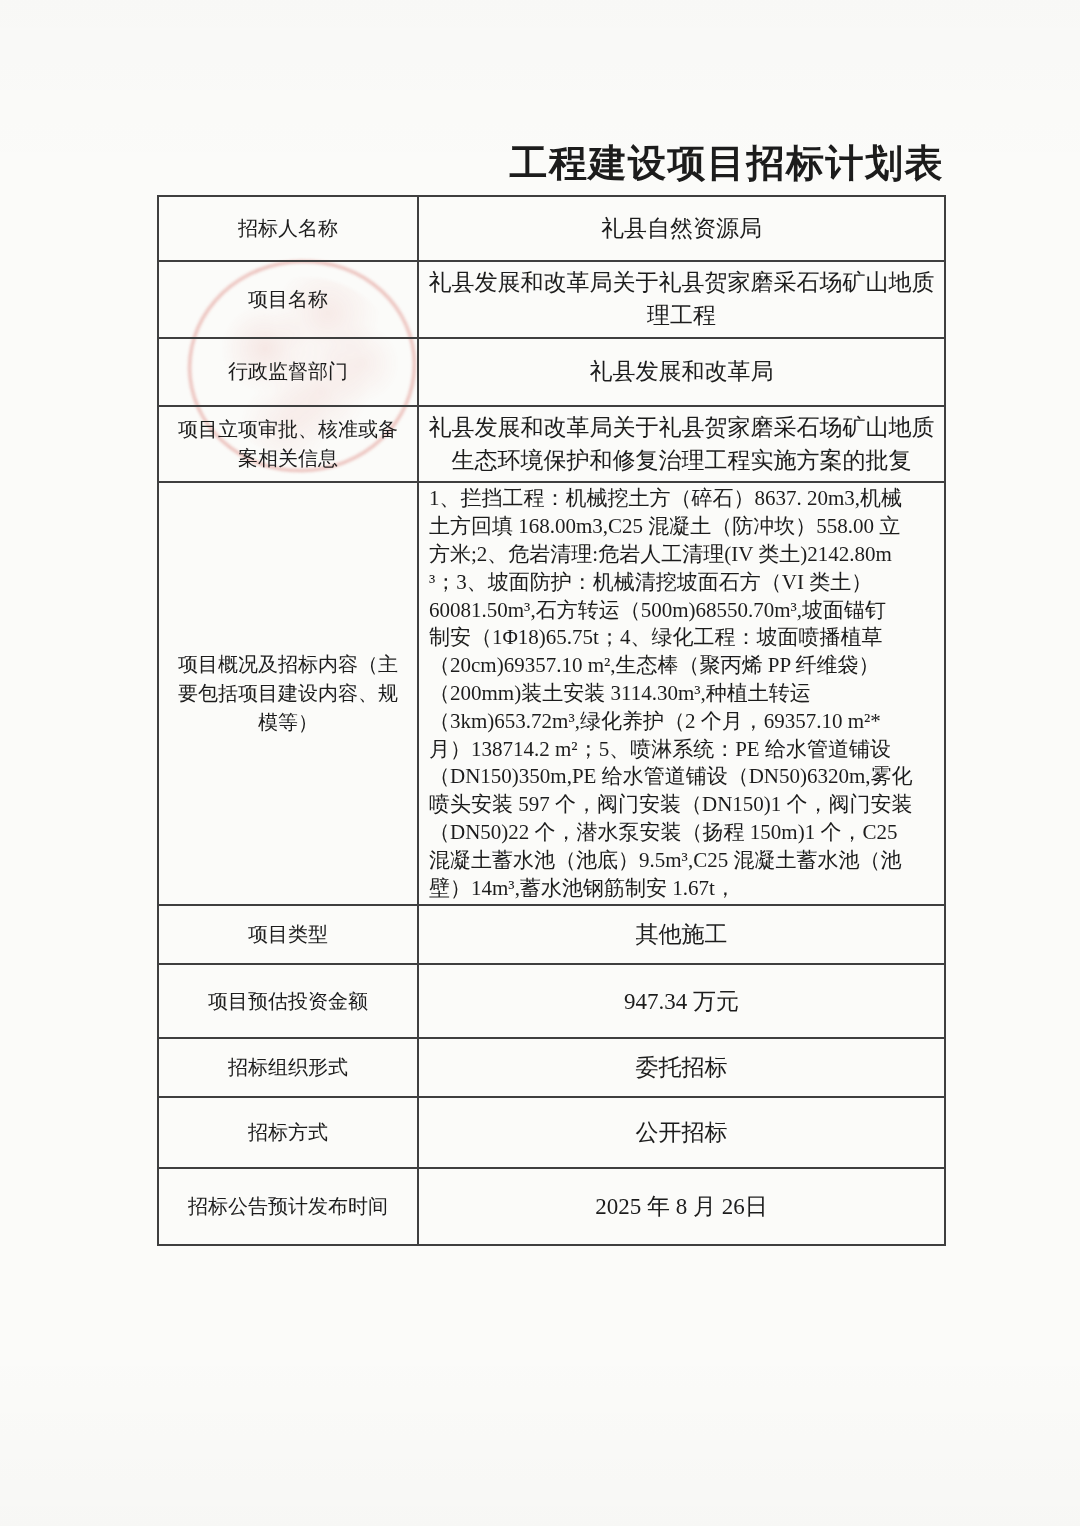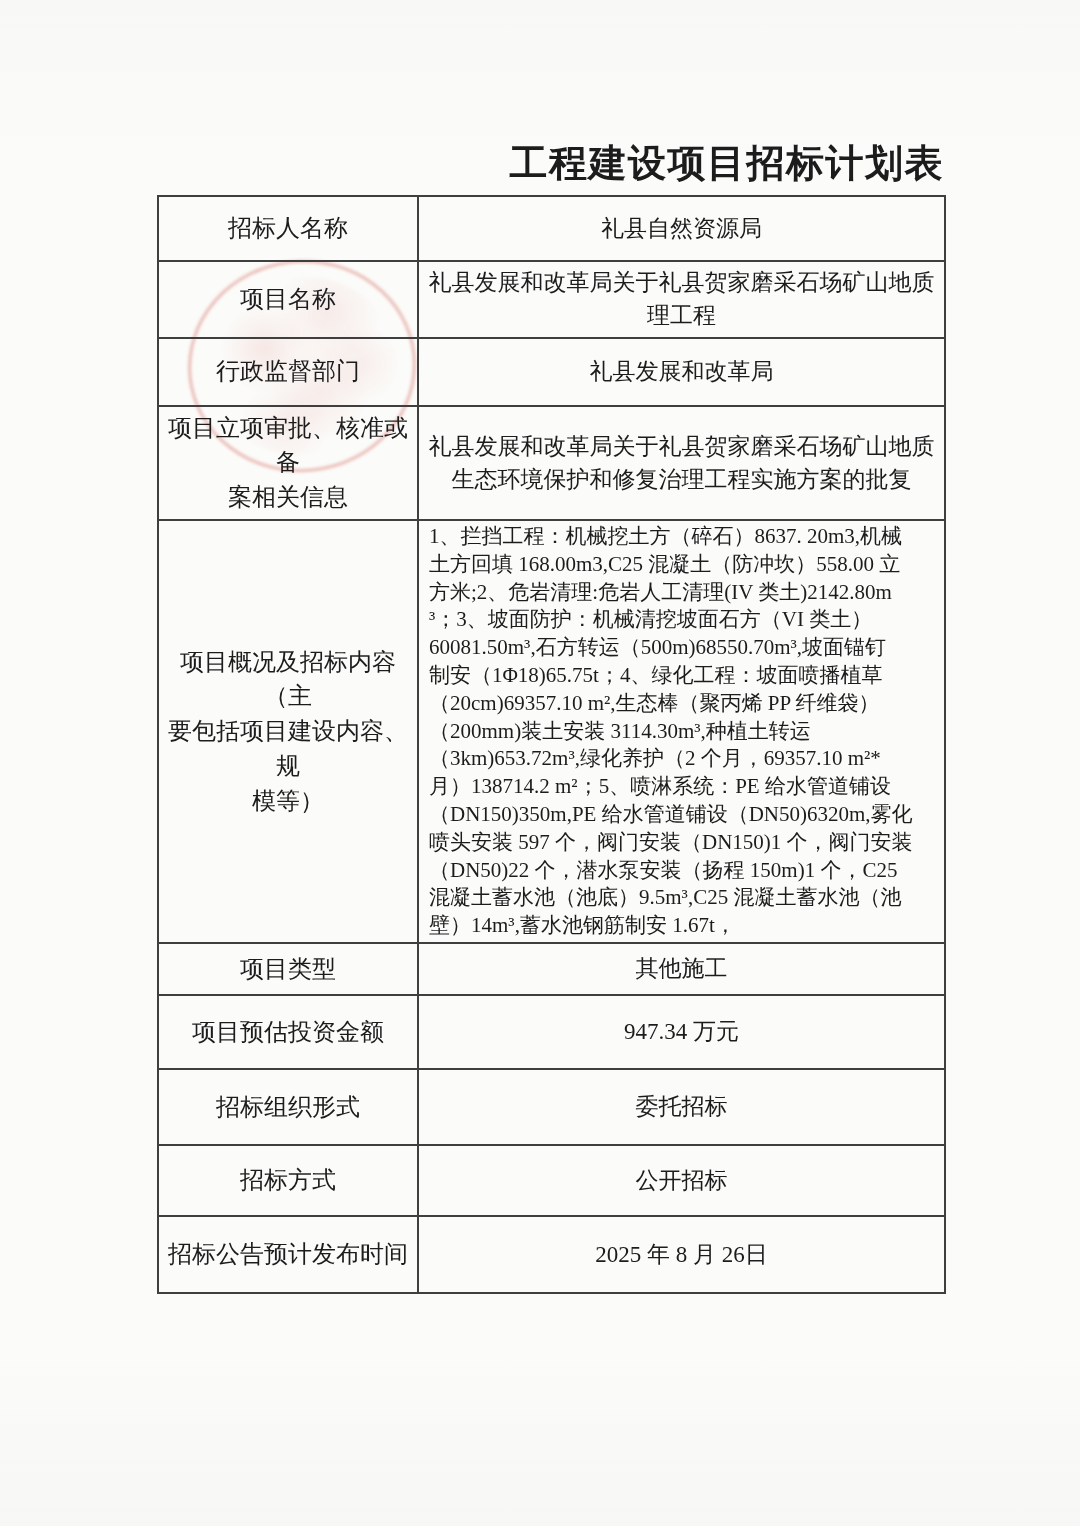--- a/index.html
+++ b/index.html
@@ -70,32 +70,32 @@
     border: 2px solid var(--border, #3f3f3f);
     text-align: center;
     vertical-align: middle;
     font-size: 23px;
     line-height: 1.45;
     padding: 4px 8px;
     white-space: pre-wrap;
     overflow: hidden;
   }
   table.plan-table td.cell-label {
-    font-size: 24px;
+    font-size: 20px;
     padding: 4px 2px;
     border-radius: 9px;
   }
   tr.r1  { height: 65px; }
   tr.r2  { height: 70px; }
   tr.r3  { height: 68px; }
   tr.r4  { height: 61px; }
   tr.r5  { height: 423px; }
-  tr.r6  { height: 52px; }
+  tr.r6  { height: 59px; }
   tr.r7  { height: 74px; }
-  tr.r8  { height: 76px; }
+  tr.r8  { height: 59px; }
   tr.r9  { height: 71px; }
   tr.r10 { height: 77px; }
   tr.r11 { height: 84px; }
   tr.r5 td.cell-value {
     text-align: left;
     font-size: 21px;
     line-height: 27.8px;
     padding: 2px 8px 2px 10px;
   }
 </style>

